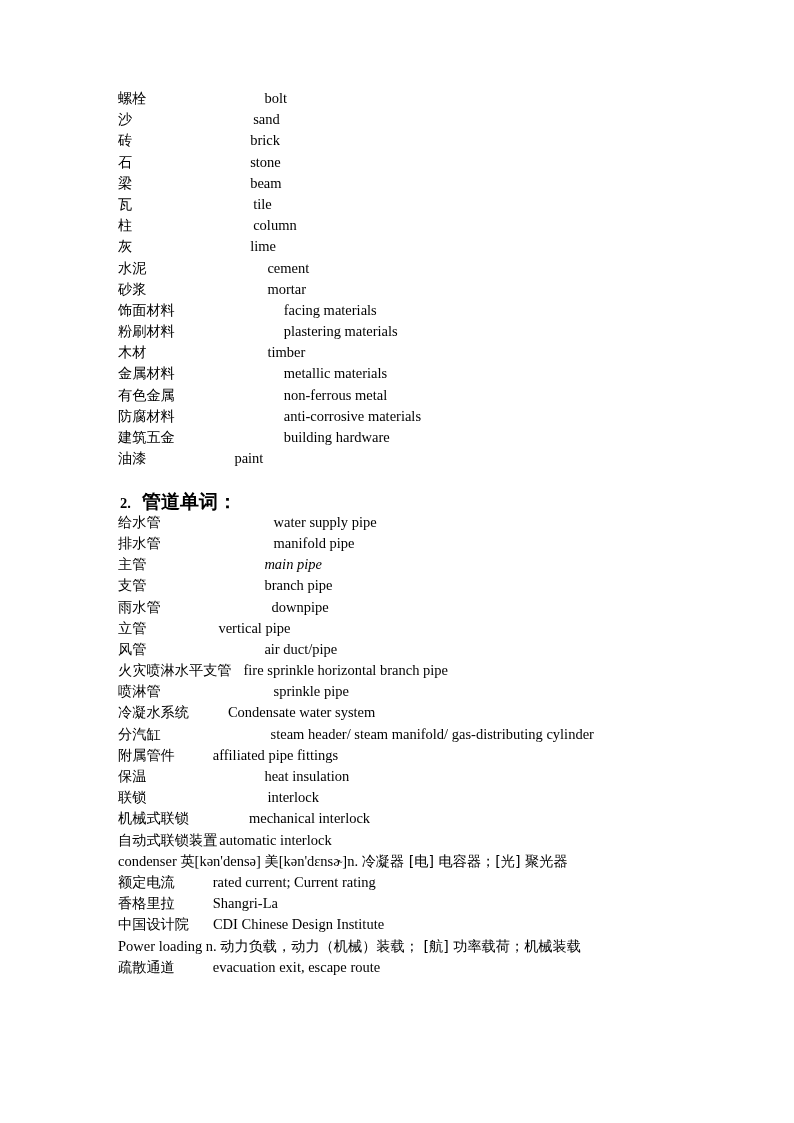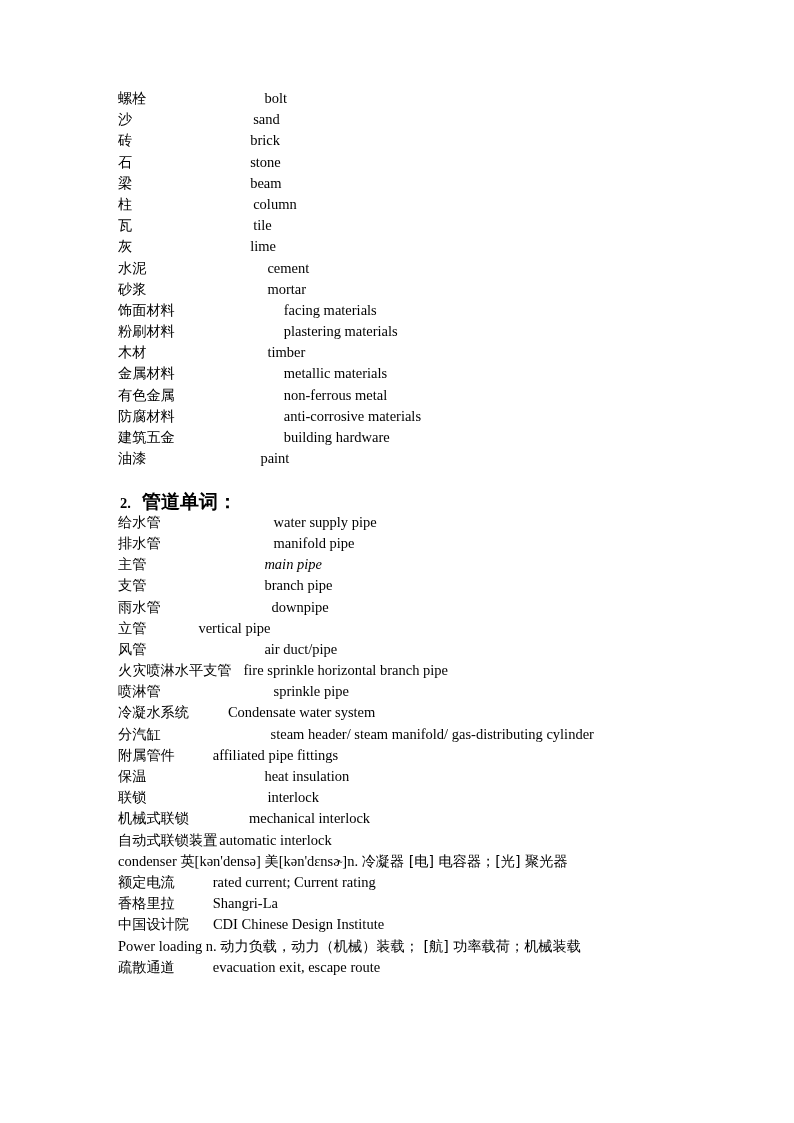--- a/index.html
+++ b/index.html
@@ -98,48 +98,48 @@
 
 <div class="page">
   <div class="content">
 
     <div id="section-materials">
         <div class="row"><span class="zh">螺栓</span><span class="en" style="margin-left: 118px;">bolt</span></div>
         <div class="row"><span class="zh">沙</span><span class="en" style="margin-left: 121px;">sand</span></div>
         <div class="row"><span class="zh">砖</span><span class="en" style="margin-left: 118px;">brick</span></div>
         <div class="row"><span class="zh">石</span><span class="en" style="margin-left: 118px;">stone</span></div>
         <div class="row"><span class="zh">梁</span><span class="en" style="margin-left: 118px;">beam</span></div>
+        <div class="row"><span class="zh">瓦</span><span class="en" style="margin-left: 121px;">tile</span></div>
         <div class="row"><span class="zh">柱</span><span class="en" style="margin-left: 121px;">column</span></div>
-        <div class="row"><span class="zh">瓦</span><span class="en" style="margin-left: 121px;">tile</span></div>
         <div class="row"><span class="zh">灰</span><span class="en" style="margin-left: 118px;">lime</span></div>
         <div class="row"><span class="zh">水泥</span><span class="en" style="margin-left: 121px;">cement</span></div>
         <div class="row"><span class="zh">砂浆</span><span class="en" style="margin-left: 121px;">mortar</span></div>
         <div class="row"><span class="zh">饰面材料</span><span class="en" style="margin-left: 109px;">facing materials</span></div>
         <div class="row"><span class="zh">粉刷材料</span><span class="en" style="margin-left: 109px;">plastering materials</span></div>
         <div class="row"><span class="zh">木材</span><span class="en" style="margin-left: 121px;">timber</span></div>
         <div class="row"><span class="zh">金属材料</span><span class="en" style="margin-left: 109px;">metallic materials</span></div>
         <div class="row"><span class="zh">有色金属</span><span class="en" style="margin-left: 109px;">non-ferrous metal</span></div>
         <div class="row"><span class="zh">防腐材料</span><span class="en" style="margin-left: 109px;">anti-corrosive materials</span></div>
         <div class="row"><span class="zh">建筑五金</span><span class="en" style="margin-left: 109px;">building hardware</span></div>
-        <div class="row"><span class="zh">油漆</span><span class="en" style="margin-left: 114px; text-align: center;">paint</span></div>
+        <div class="row"><span class="zh">油漆</span><span class="en" style="margin-left: 88px; text-align: center;">paint</span></div>
       </div>
 
     <div class="spacer"></div>
 
     <div class="section-head">
       <span class="num">2.</span><span class="title">管道单词：</span>
     </div>
 
     <div id="section-pipes">
         <div class="row"><span class="zh">给水管</span><span class="en" style="margin-left: 113px;">water supply pipe</span></div>
         <div class="row"><span class="zh">排水管</span><span class="en" style="margin-left: 113px;">manifold pipe</span></div>
         <div class="row"><span class="zh">主管</span><span class="en" style="margin-left: 118px; font-style: italic;">main pipe</span></div>
         <div class="row"><span class="zh">支管</span><span class="en" style="margin-left: 118px;">branch pipe</span></div>
         <div class="row"><span class="zh">雨水管</span><span class="en" style="margin-left: 111px;">downpipe</span></div>
-        <div class="row"><span class="zh">立管</span><span class="en" style="margin-left: 52px;">vertical pipe</span></div>
+        <div class="row"><span class="zh">立管</span><span class="en" style="margin-left: 72px;">vertical pipe</span></div>
         <div class="row"><span class="zh">风管</span><span class="en" style="margin-left: 118px;">air duct/pipe</span></div>
         <div class="row"><span class="zh">火灾喷淋水平支管</span><span class="en" style="margin-left: 12px;">fire sprinkle horizontal branch pipe</span></div>
         <div class="row"><span class="zh">喷淋管</span><span class="en" style="margin-left: 113px;">sprinkle pipe</span></div>
         <div class="row"><span class="zh">冷凝水系统</span><span class="en" style="margin-left: 39px;">Condensate water system</span></div>
         <div class="row"><span class="zh">分汽缸</span><span class="en" style="margin-left: 110px;">steam header/ steam manifold/ gas-distributing cylinder</span></div>
         <div class="row"><span class="zh">附属管件</span><span class="en" style="margin-left: 38px;">affiliated pipe fittings</span></div>
         <div class="row"><span class="zh">保温</span><span class="en" style="margin-left: 118px;">heat insulation</span></div>
         <div class="row"><span class="zh">联锁</span><span class="en" style="margin-left: 121px;">interlock</span></div>
         <div class="row"><span class="zh">机械式联锁</span><span class="en" style="margin-left: 60px;">mechanical interlock</span></div>
         <div class="row"><span class="zh">自动式联锁装置</span><span class="en" style="margin-left: 2px;">automatic interlock</span></div>

